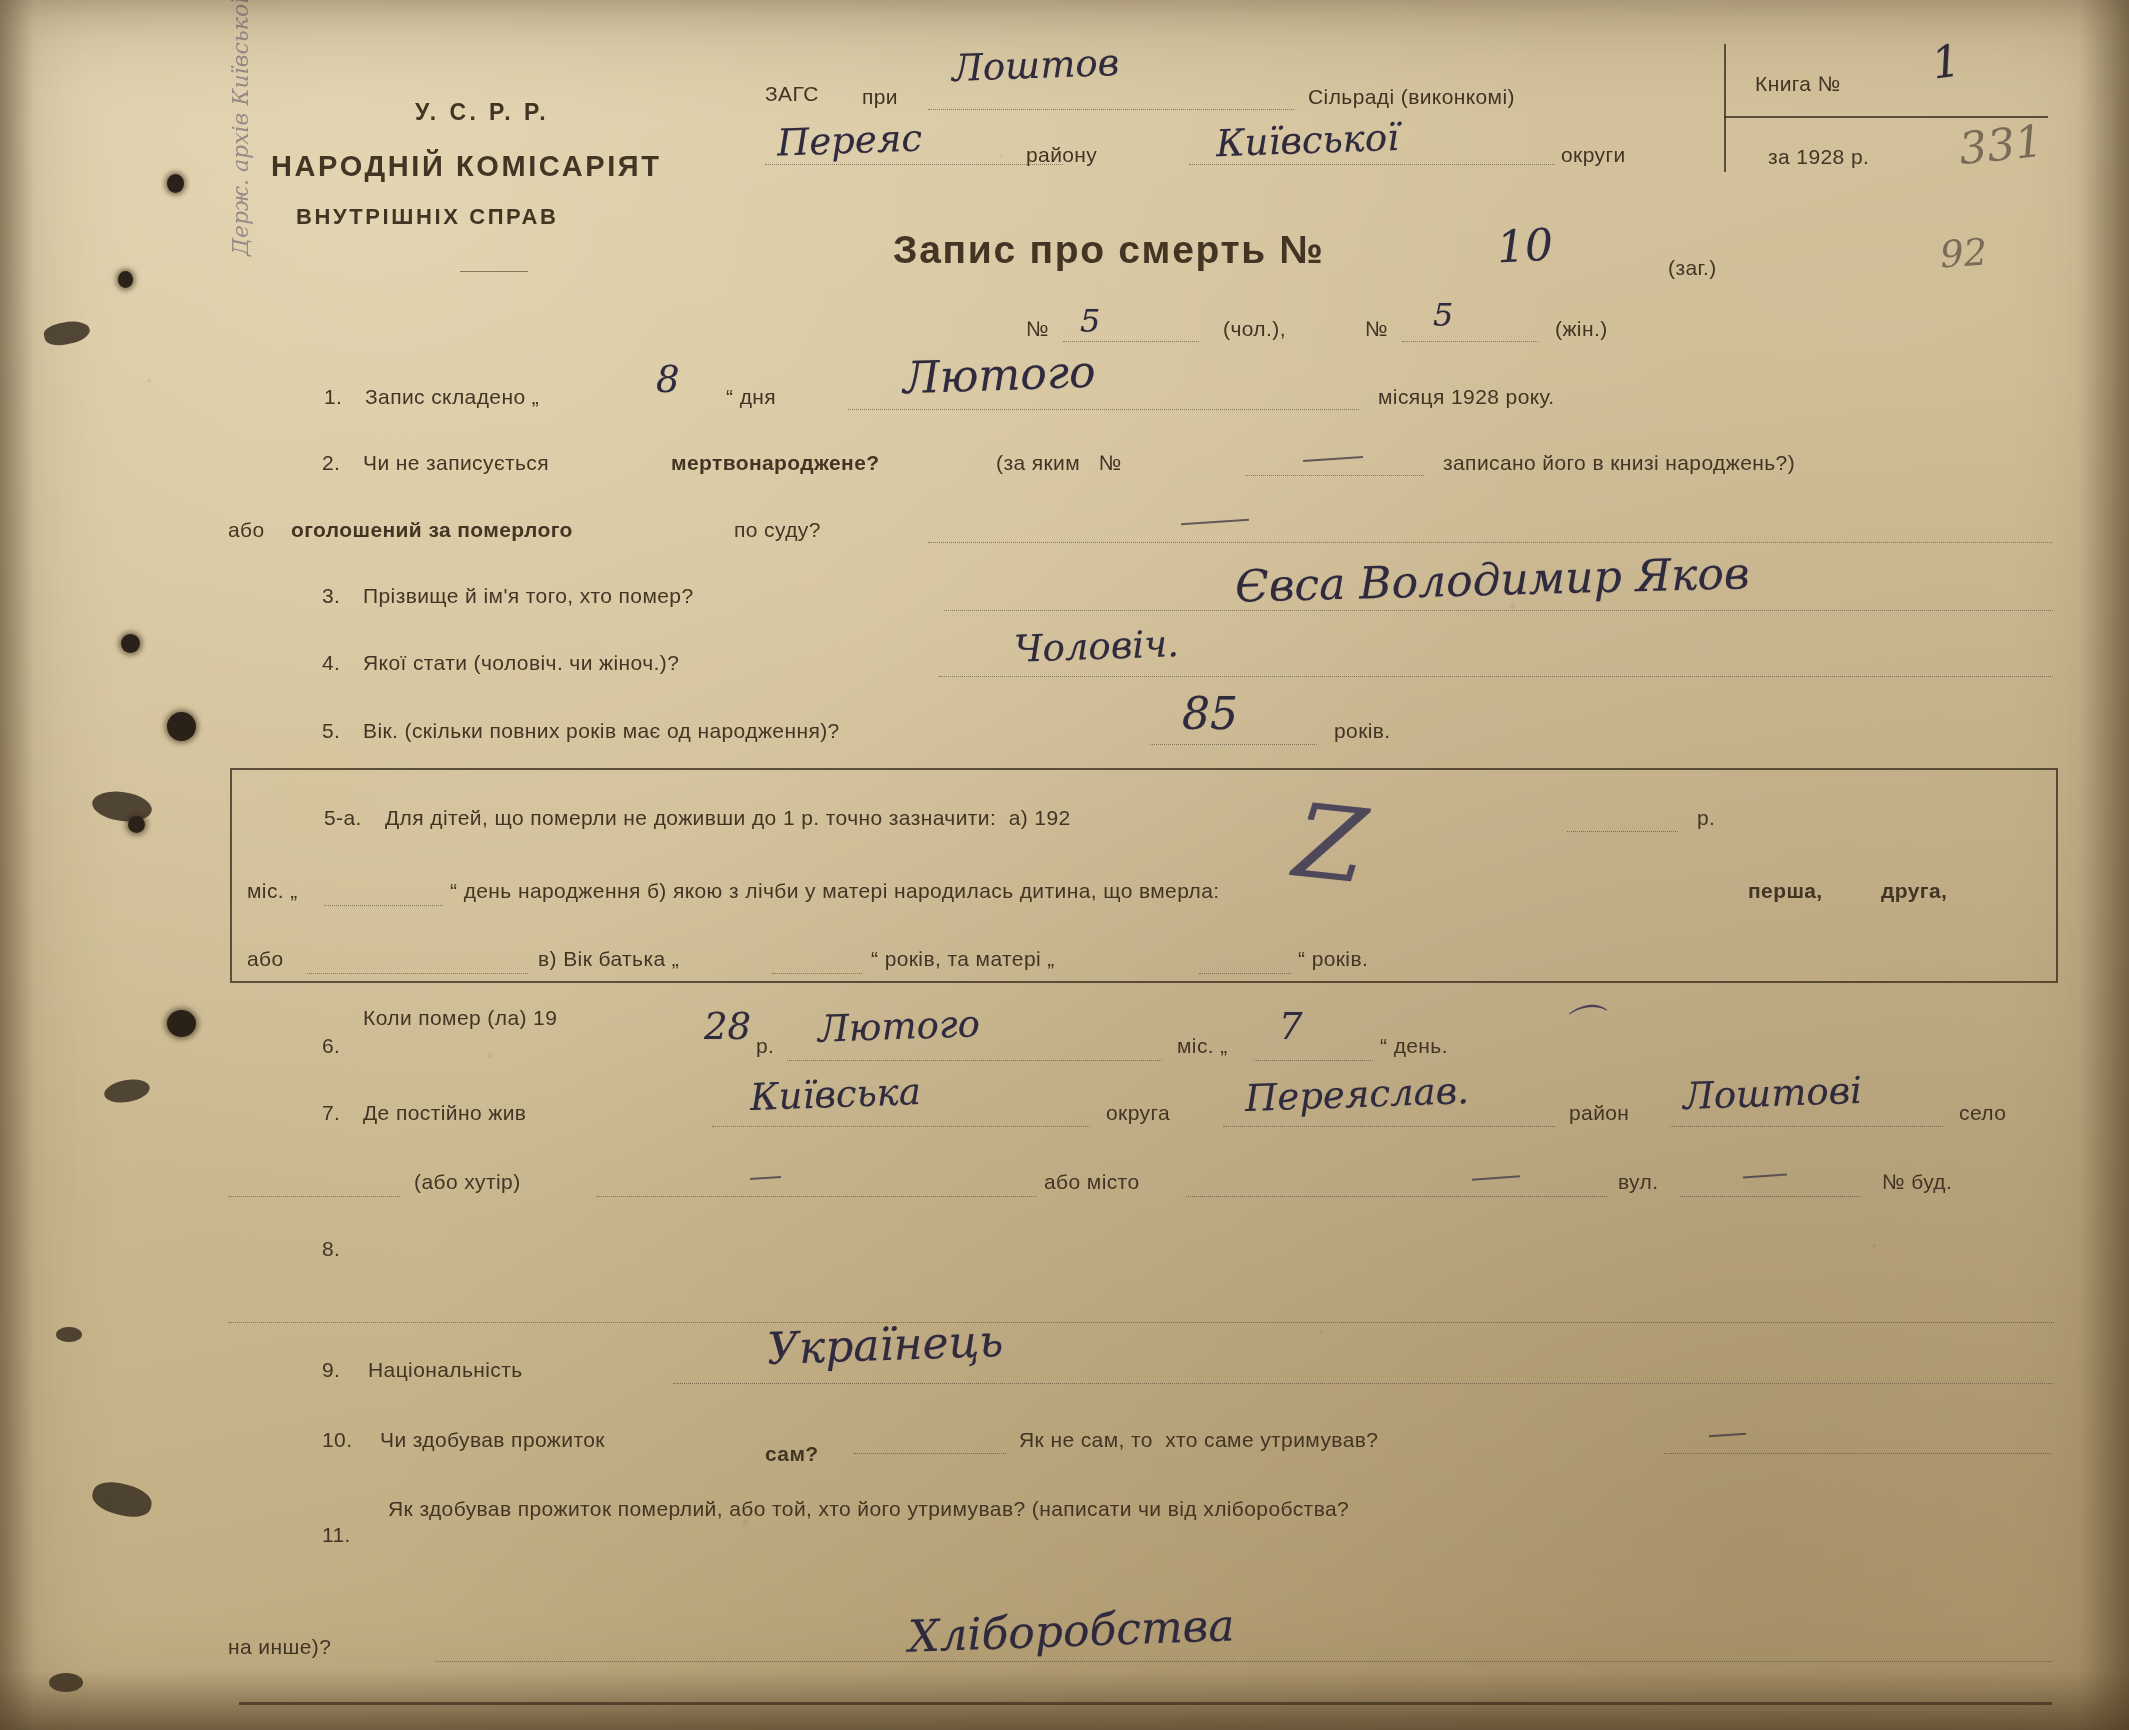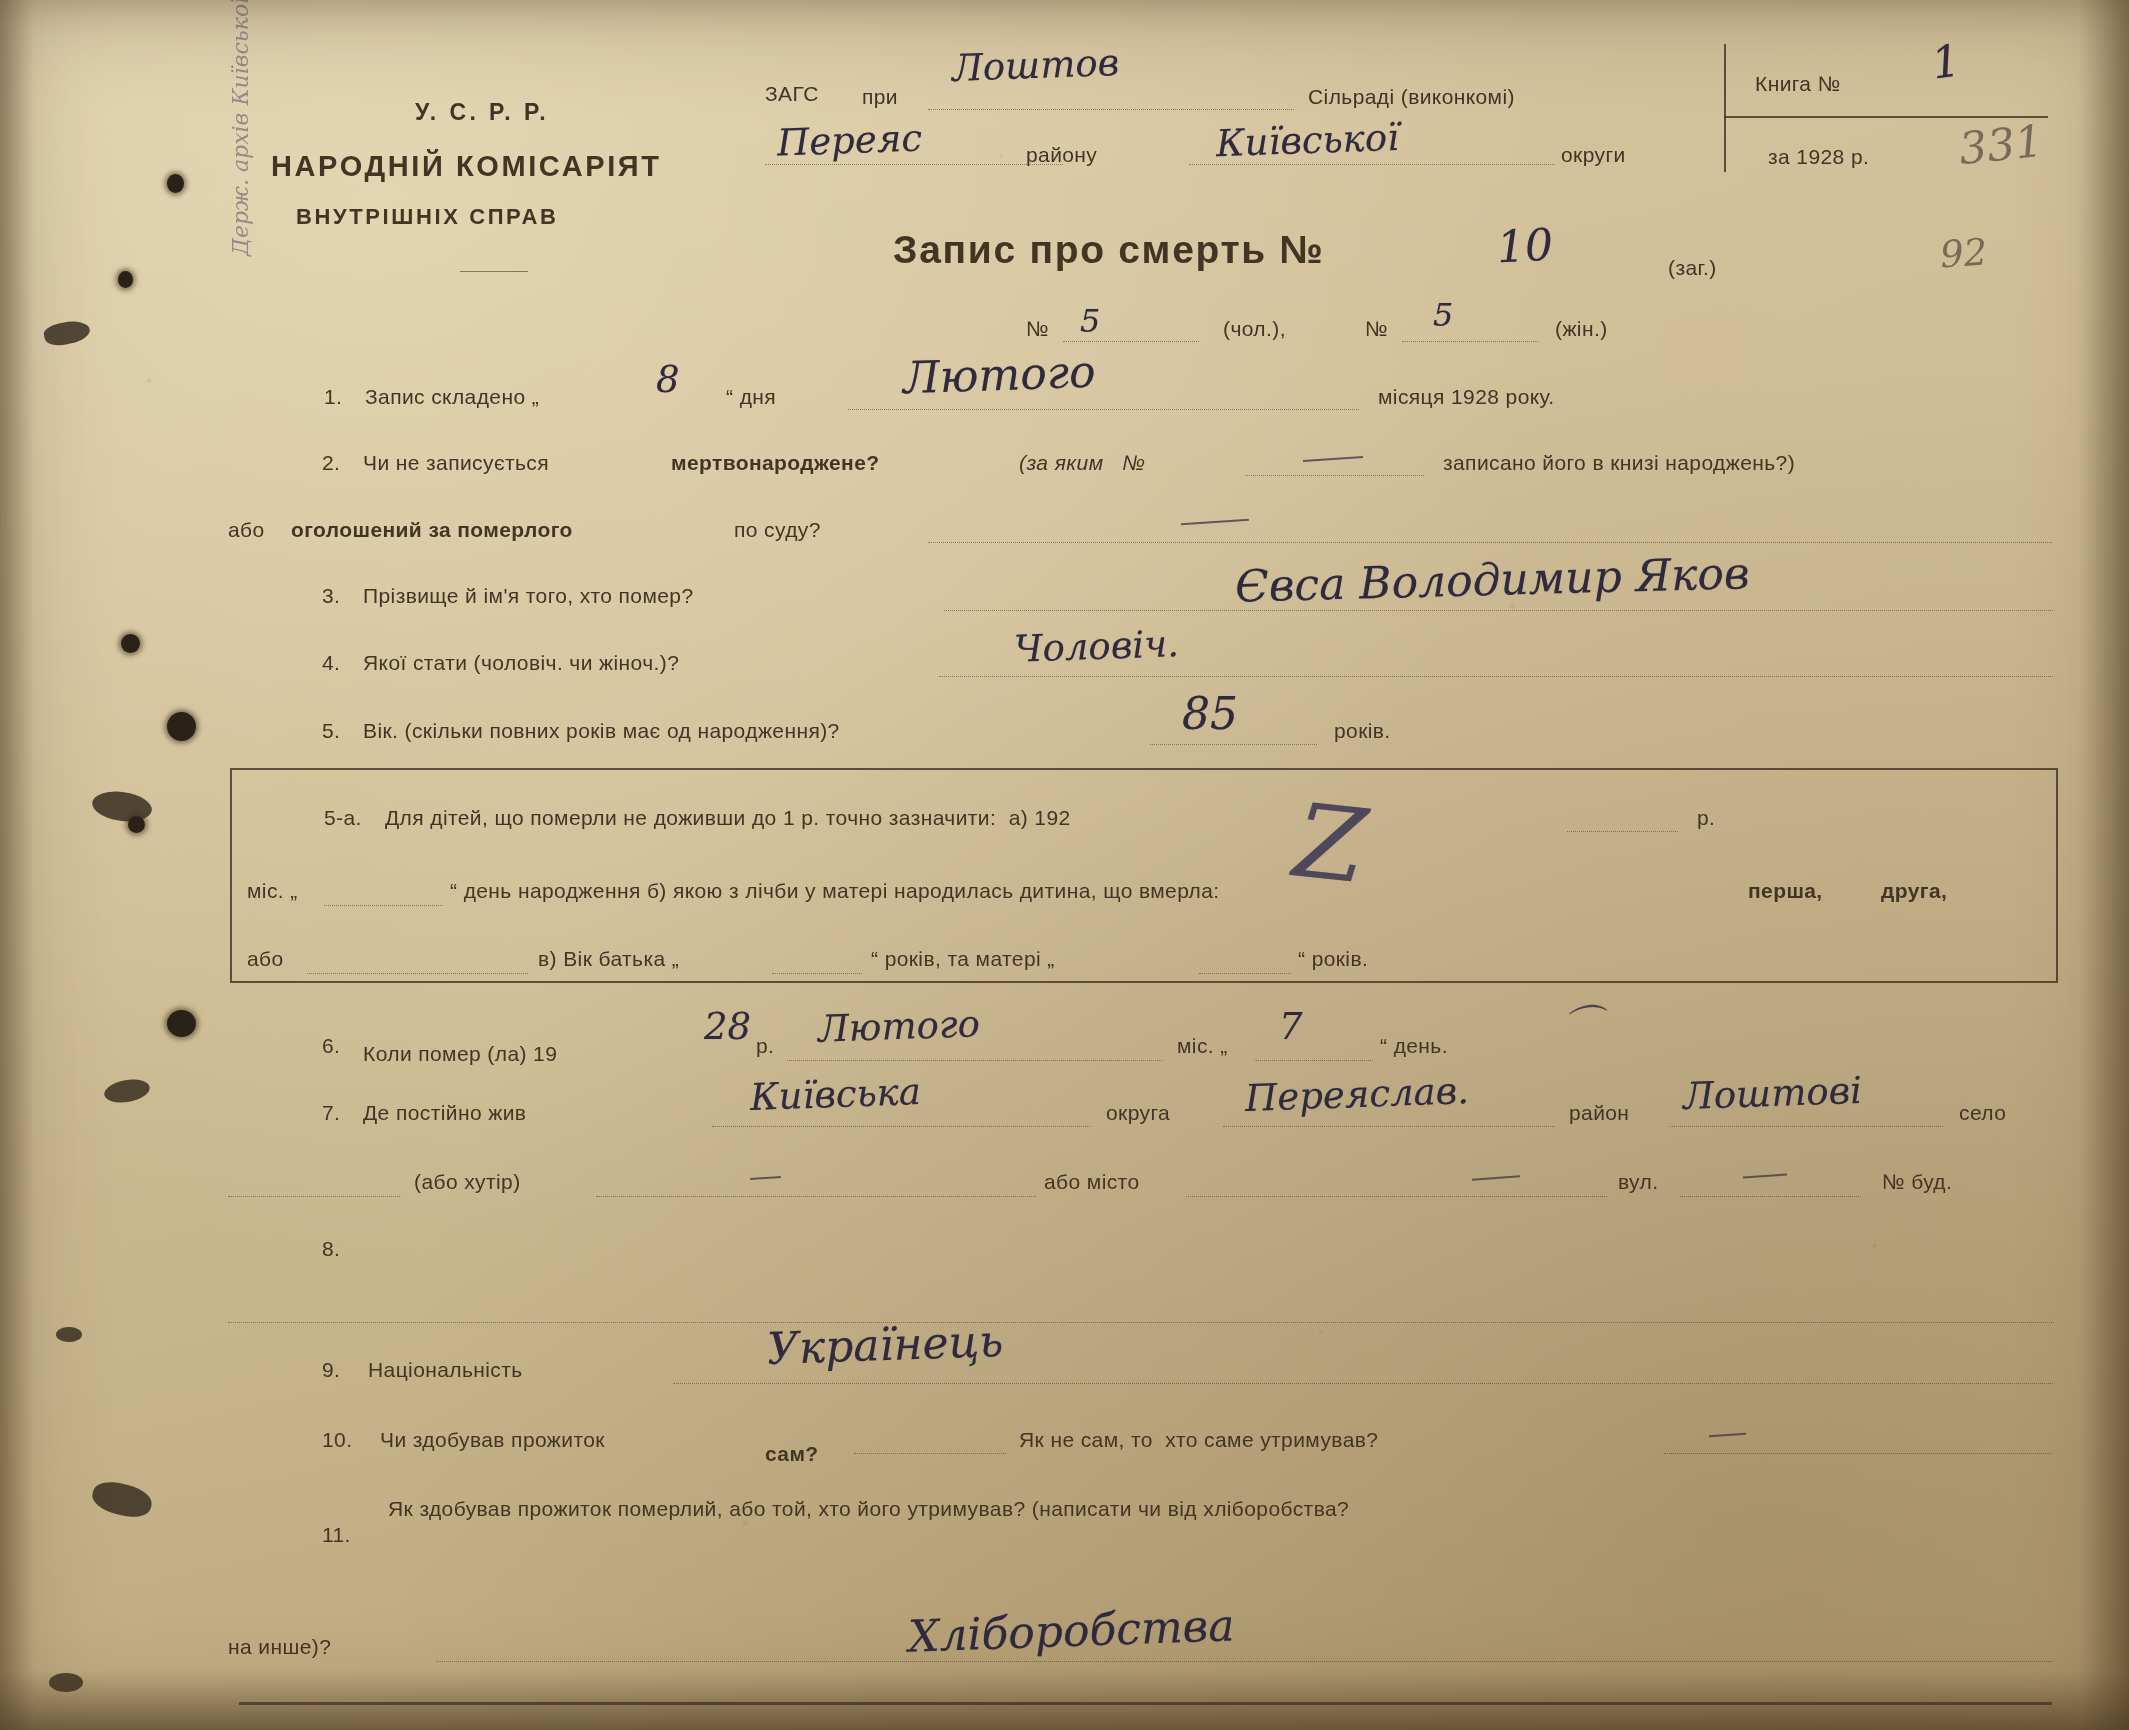--- a/index.html
+++ b/index.html
@@ -266,21 +266,21 @@
     <div class="t md" style="left:365px;top:385px;">Запис складено „</div>
     <div class="hw hw-lg" style="left:656px;top:358px;">8</div>
     <div class="t md" style="left:726px;top:385px;">“ дня</div>
     <div class="rule" style="left:848px;top:409px;width:511px;"></div>
     <div class="hw hw-xl" style="left:903px;top:349px;transform:rotate(-2deg);">Лютого</div>
     <div class="t md" style="left:1378px;top:385px;">місяця 1928 року.</div>
 
     <div class="t md" style="left:322px;top:451px;">2.</div>
     <div class="t md" style="left:363px;top:451px;">Чи не записується</div>
     <div class="t md bold" style="left:671px;top:451px;">мертвонароджене?</div>
-    <div class="t md" style="left:1019px;top:451px;font-style:italic;">(за яким   №</div>
+    <div class="t md" style="left:996px;top:451px;">(за яким   №</div>
     <div class="rule" style="left:1245px;top:475px;width:179px;"></div>
     <div class="dash" style="left:1303px;top:458px;width:60px;"></div>
     <div class="t md" style="left:1443px;top:451px;">записано його в книзі народжень?)</div>
     <div class="t md" style="left:228px;top:518px;">або</div>
     <div class="t md bold" style="left:291px;top:518px;">оголошений за померлого</div>
     <div class="t md" style="left:734px;top:518px;">по суду?</div>
     <div class="rule" style="left:928px;top:542px;width:1124px;"></div>
     <div class="dash" style="left:1181px;top:521px;width:68px;"></div>
 
     <div class="t md" style="left:322px;top:584px;">3.</div>
@@ -315,21 +315,21 @@
     <div class="rule" style="left:307px;top:973px;width:221px;"></div>
     <div class="t md" style="left:538px;top:947px;">в) Вік батька „</div>
     <div class="rule" style="left:772px;top:973px;width:90px;"></div>
     <div class="t md" style="left:871px;top:947px;">“ років, та матері „</div>
     <div class="rule" style="left:1199px;top:973px;width:92px;"></div>
     <div class="t md" style="left:1298px;top:947px;">“ років.</div>
 
     <div class="hw" style="left:1295px;top:784px;font-size:102px;color:#3b3552;opacity:0.85;transform:rotate(6deg);">Z</div>
 
     <div class="t md" style="left:322px;top:1034px;">6.</div>
-    <div class="t md" style="left:363px;top:1042px;">Коли помер (ла) 19</div>
+    <div class="t md" style="left:363px;top:1006px;">Коли помер (ла) 19</div>
     <div class="hw hw-lg" style="left:704px;top:1005px;">28</div>
     <div class="t md" style="left:756px;top:1034px;">р.</div>
     <div class="rule" style="left:787px;top:1060px;width:375px;"></div>
     <div class="hw hw-lg" style="left:818px;top:1005px;transform:rotate(-2deg);">Лютого</div>
     <div class="t md" style="left:1177px;top:1034px;">міс. „</div>
     <div class="rule" style="left:1254px;top:1060px;width:119px;"></div>
     <div class="hw hw-lg" style="left:1279px;top:1005px;">7</div>
     <div class="t md" style="left:1380px;top:1034px;">“ день.</div>
     <div class="hw" style="left:1559px;top:997px;font-size:46px;color:#3b3552;opacity:0.9;transform:rotate(-6deg);">⌒</div>
 

